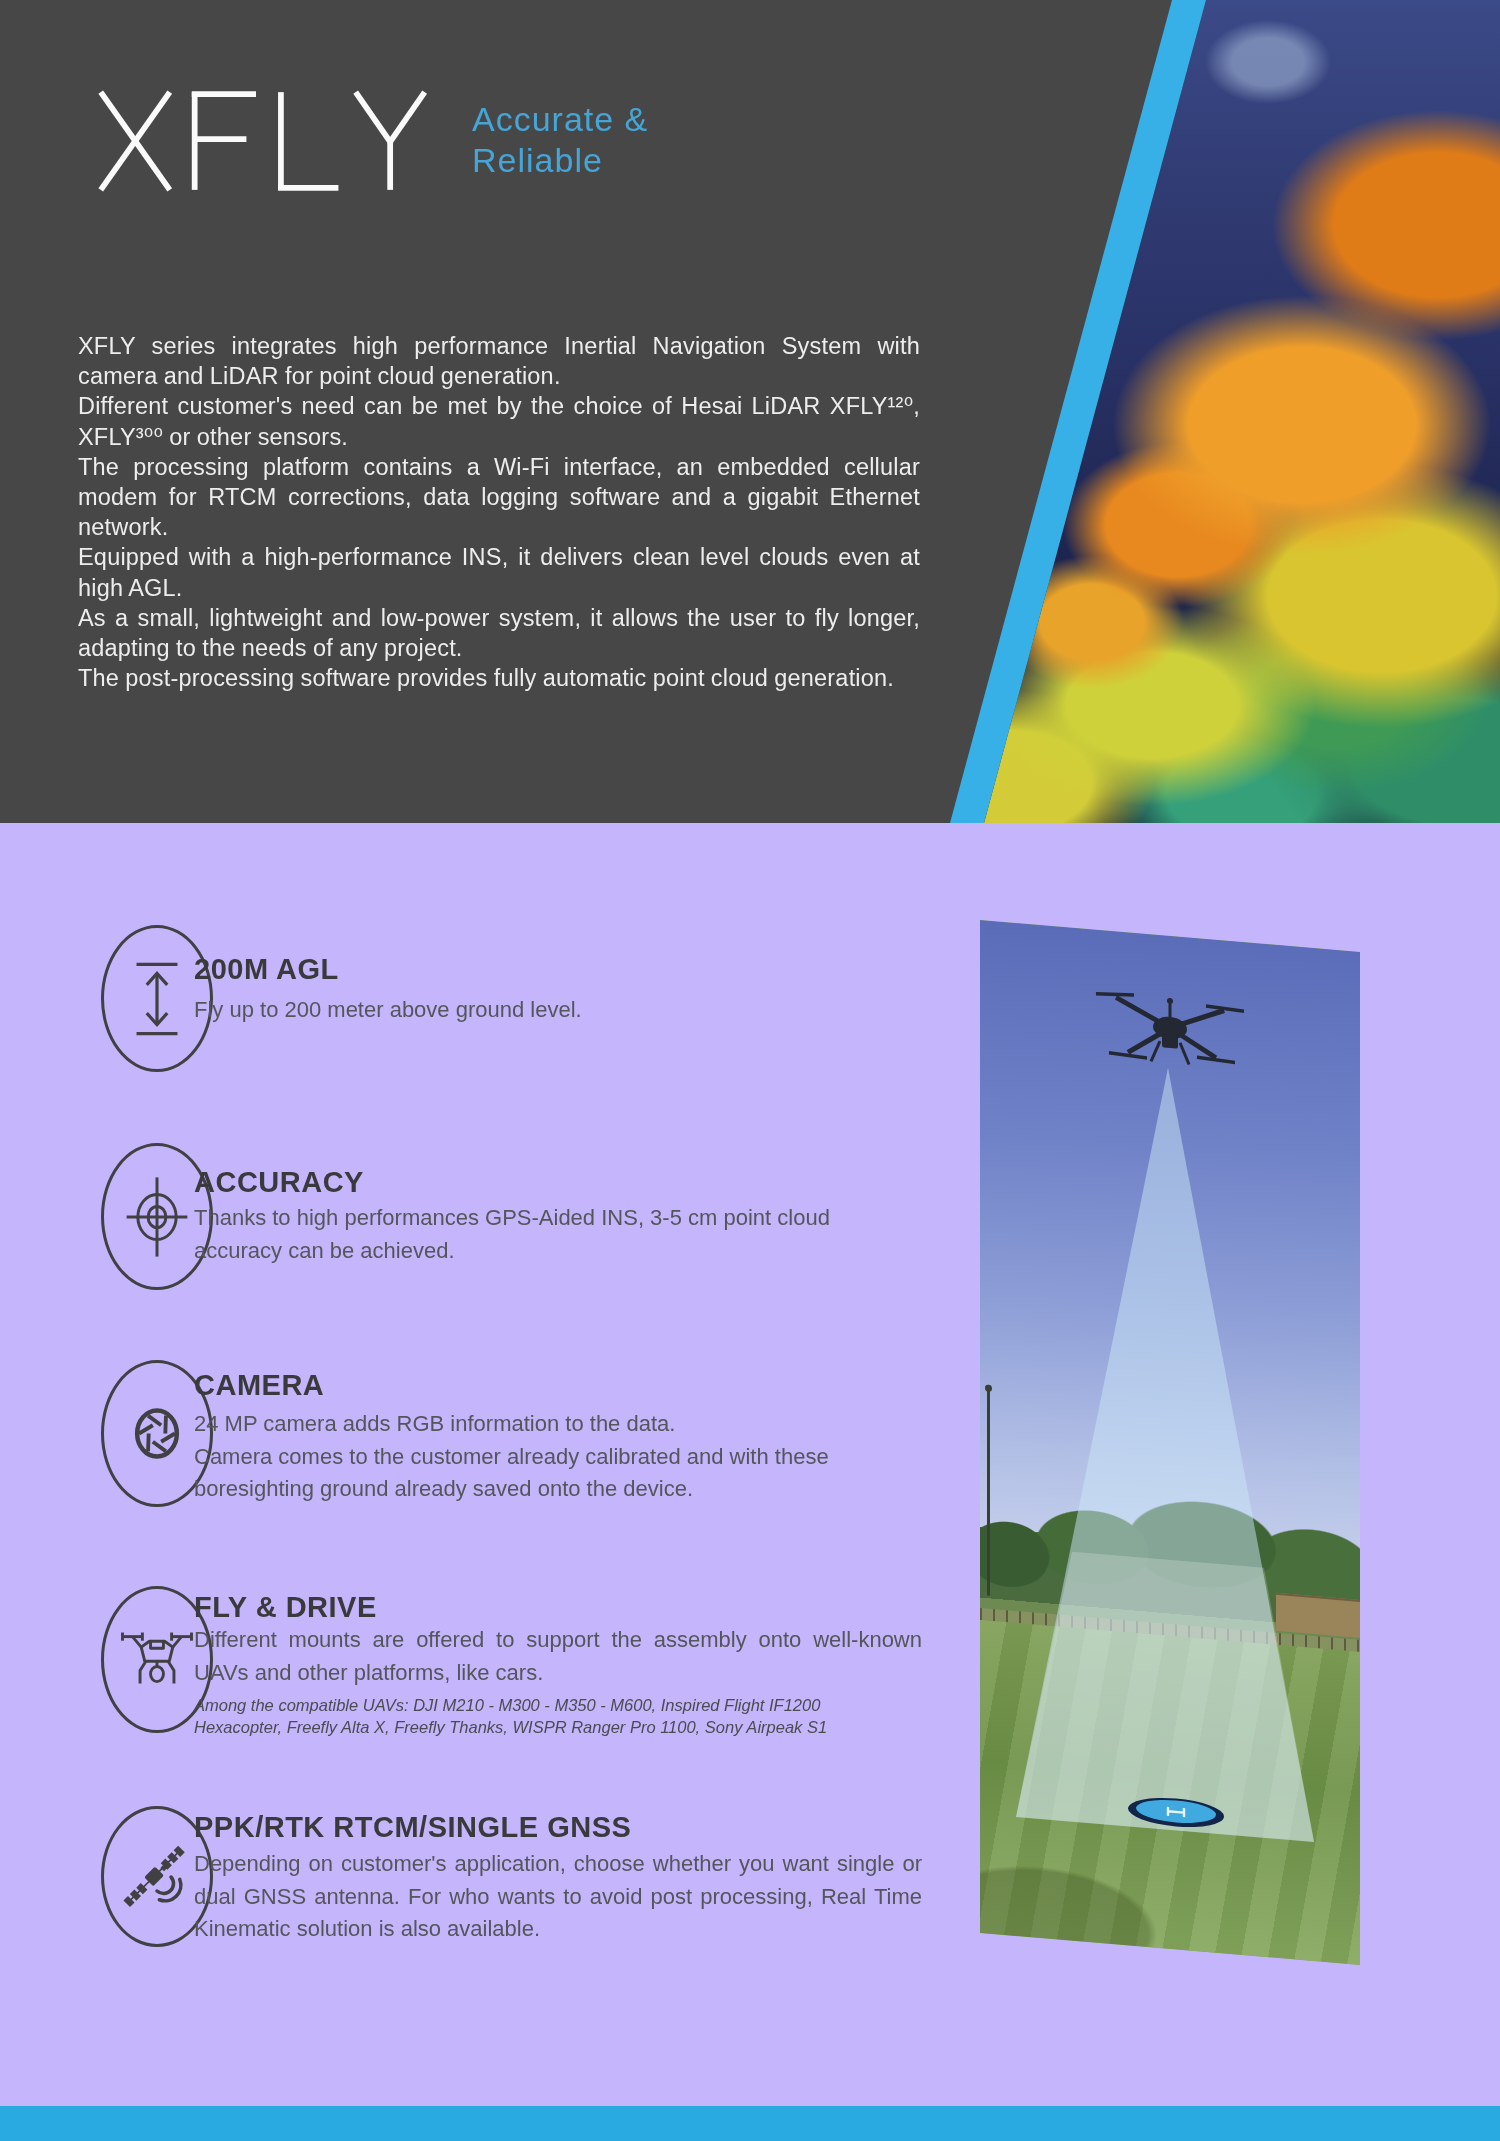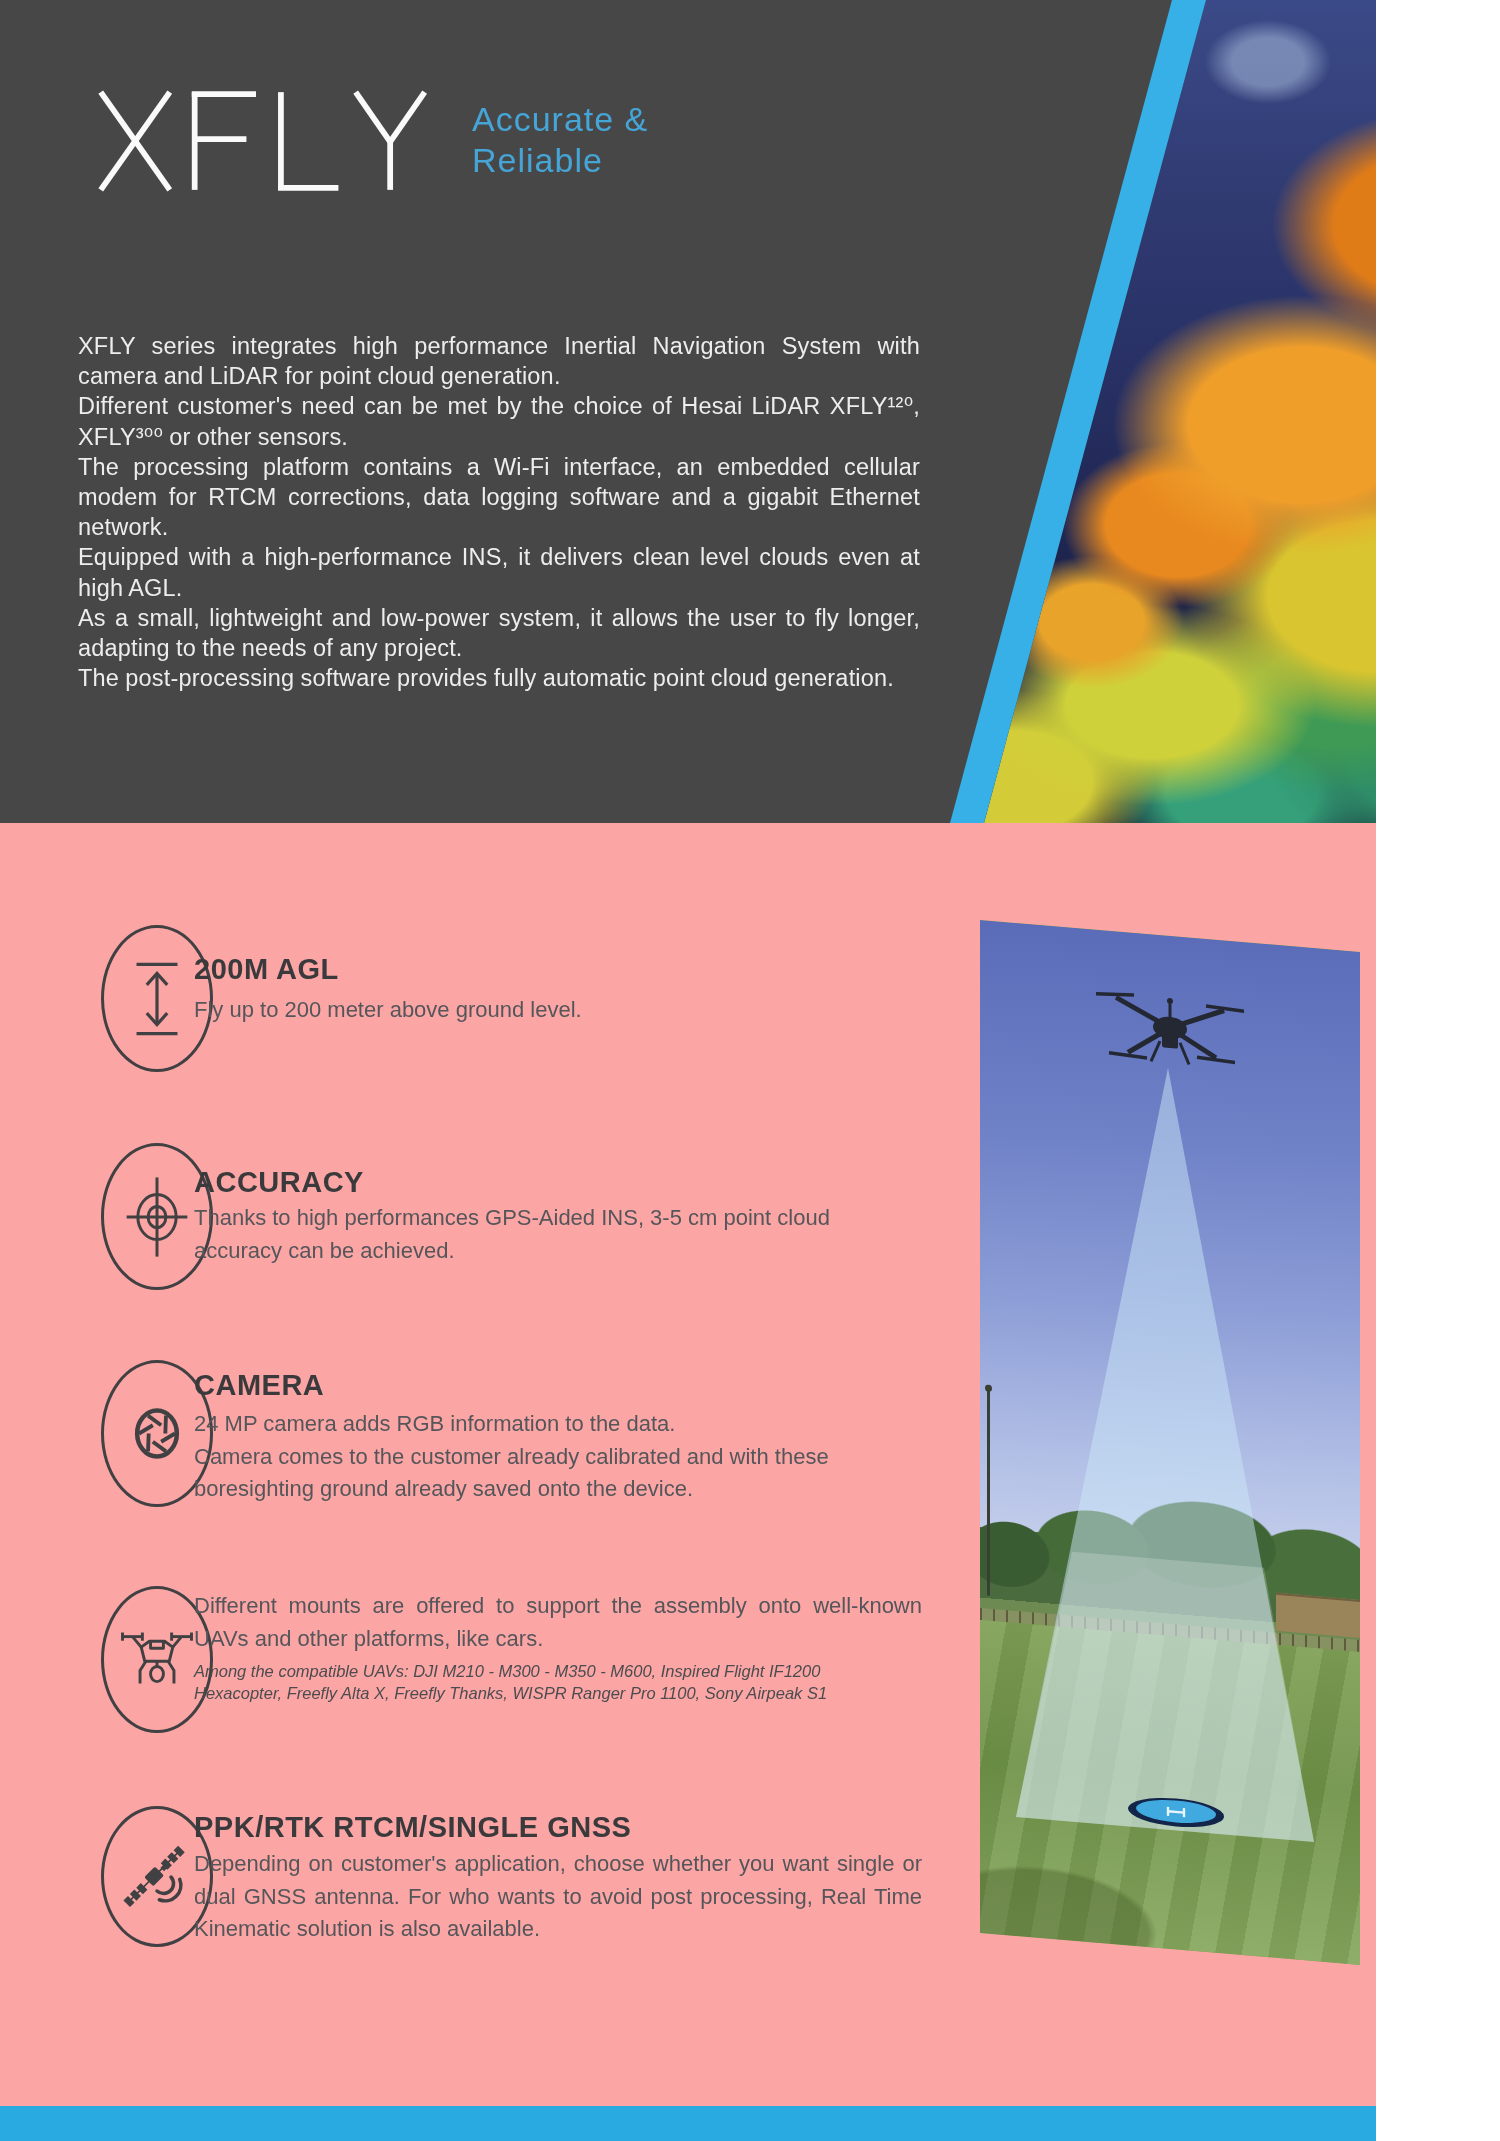--- a/index.html
+++ b/index.html
@@ -1,18 +1,18 @@
 <!DOCTYPE html>
 <html><head>
 <meta charset="utf-8">
 <style>
   html,body{margin:0;padding:0;background:#ffffff;}
   *{box-sizing:border-box;}
   body{font-family:"Liberation Sans","DejaVu Sans",sans-serif;}
-  #page{position:relative;width:1376px;height:2141px;background:#fca5a5;overflow:hidden;}
+  #page{position:relative;width:1500px;height:2141px;background:#c4b5fd;overflow:hidden;}
 
   
   .banner{position:absolute;left:0;top:0;width:1500px;height:823px;background:#474747;}
   .brand-svg{position:absolute;left:95px;top:88px;}
   .tagline{position:absolute;left:472px;top:99px;font-size:34px;line-height:41px;
            color:#45a5d7;letter-spacing:1px;font-weight:400;}
   .intro{position:absolute;left:78px;top:331px;width:842px;color:#ededed;
          font-size:23.5px;line-height:30.2px;letter-spacing:.2px;word-spacing:-0.5px;}
   .intro-line{text-align:justify;}
 
@@ -190,20 +190,21 @@
             <line x1="107" y1="16" x2="92" y2="34"></line>
             <path d="M38,34 L52,24 L78,24 L92,34 L86,58 L44,58 Z"></path>
             <path d="M54,24 L54,36 L76,36 L76,24"></path>
             <line x1="65" y1="58" x2="65" y2="66"></line>
             <ellipse cx="65" cy="80" rx="11" ry="13"></ellipse>
             <path d="M46,58 L36,74 L36,96"></path>
             <path d="M84,58 L94,74 L94,96"></path>
           </svg>
         </div>
         <div class="f-text">
+          <h2 class="feature-title">FLY &amp; DRIVE</h2>
           <div class="feature-body">
             <div>Different mounts are offered to support the assembly onto well-known UAVs and other platforms, like cars.</div>
           </div>
           <div class="feature-note">Among the compatible UAVs: DJI M210 - M300 - M350 - M600, Inspired Flight IF1200 Hexacopter, Freefly Alta X, Freefly Thanks, WISPR Ranger Pro 1100, Sony Airpeak S1</div>
         </div>
       </div>
       <div class="feature feature-4">
         <div class="f-icon">
           <svg class="icon-svg" width="70" height="70" viewBox="0 0 120 120">
             <line x1="12" y1="102" x2="98" y2="16" stroke="#414042" stroke-width="3"></line>

